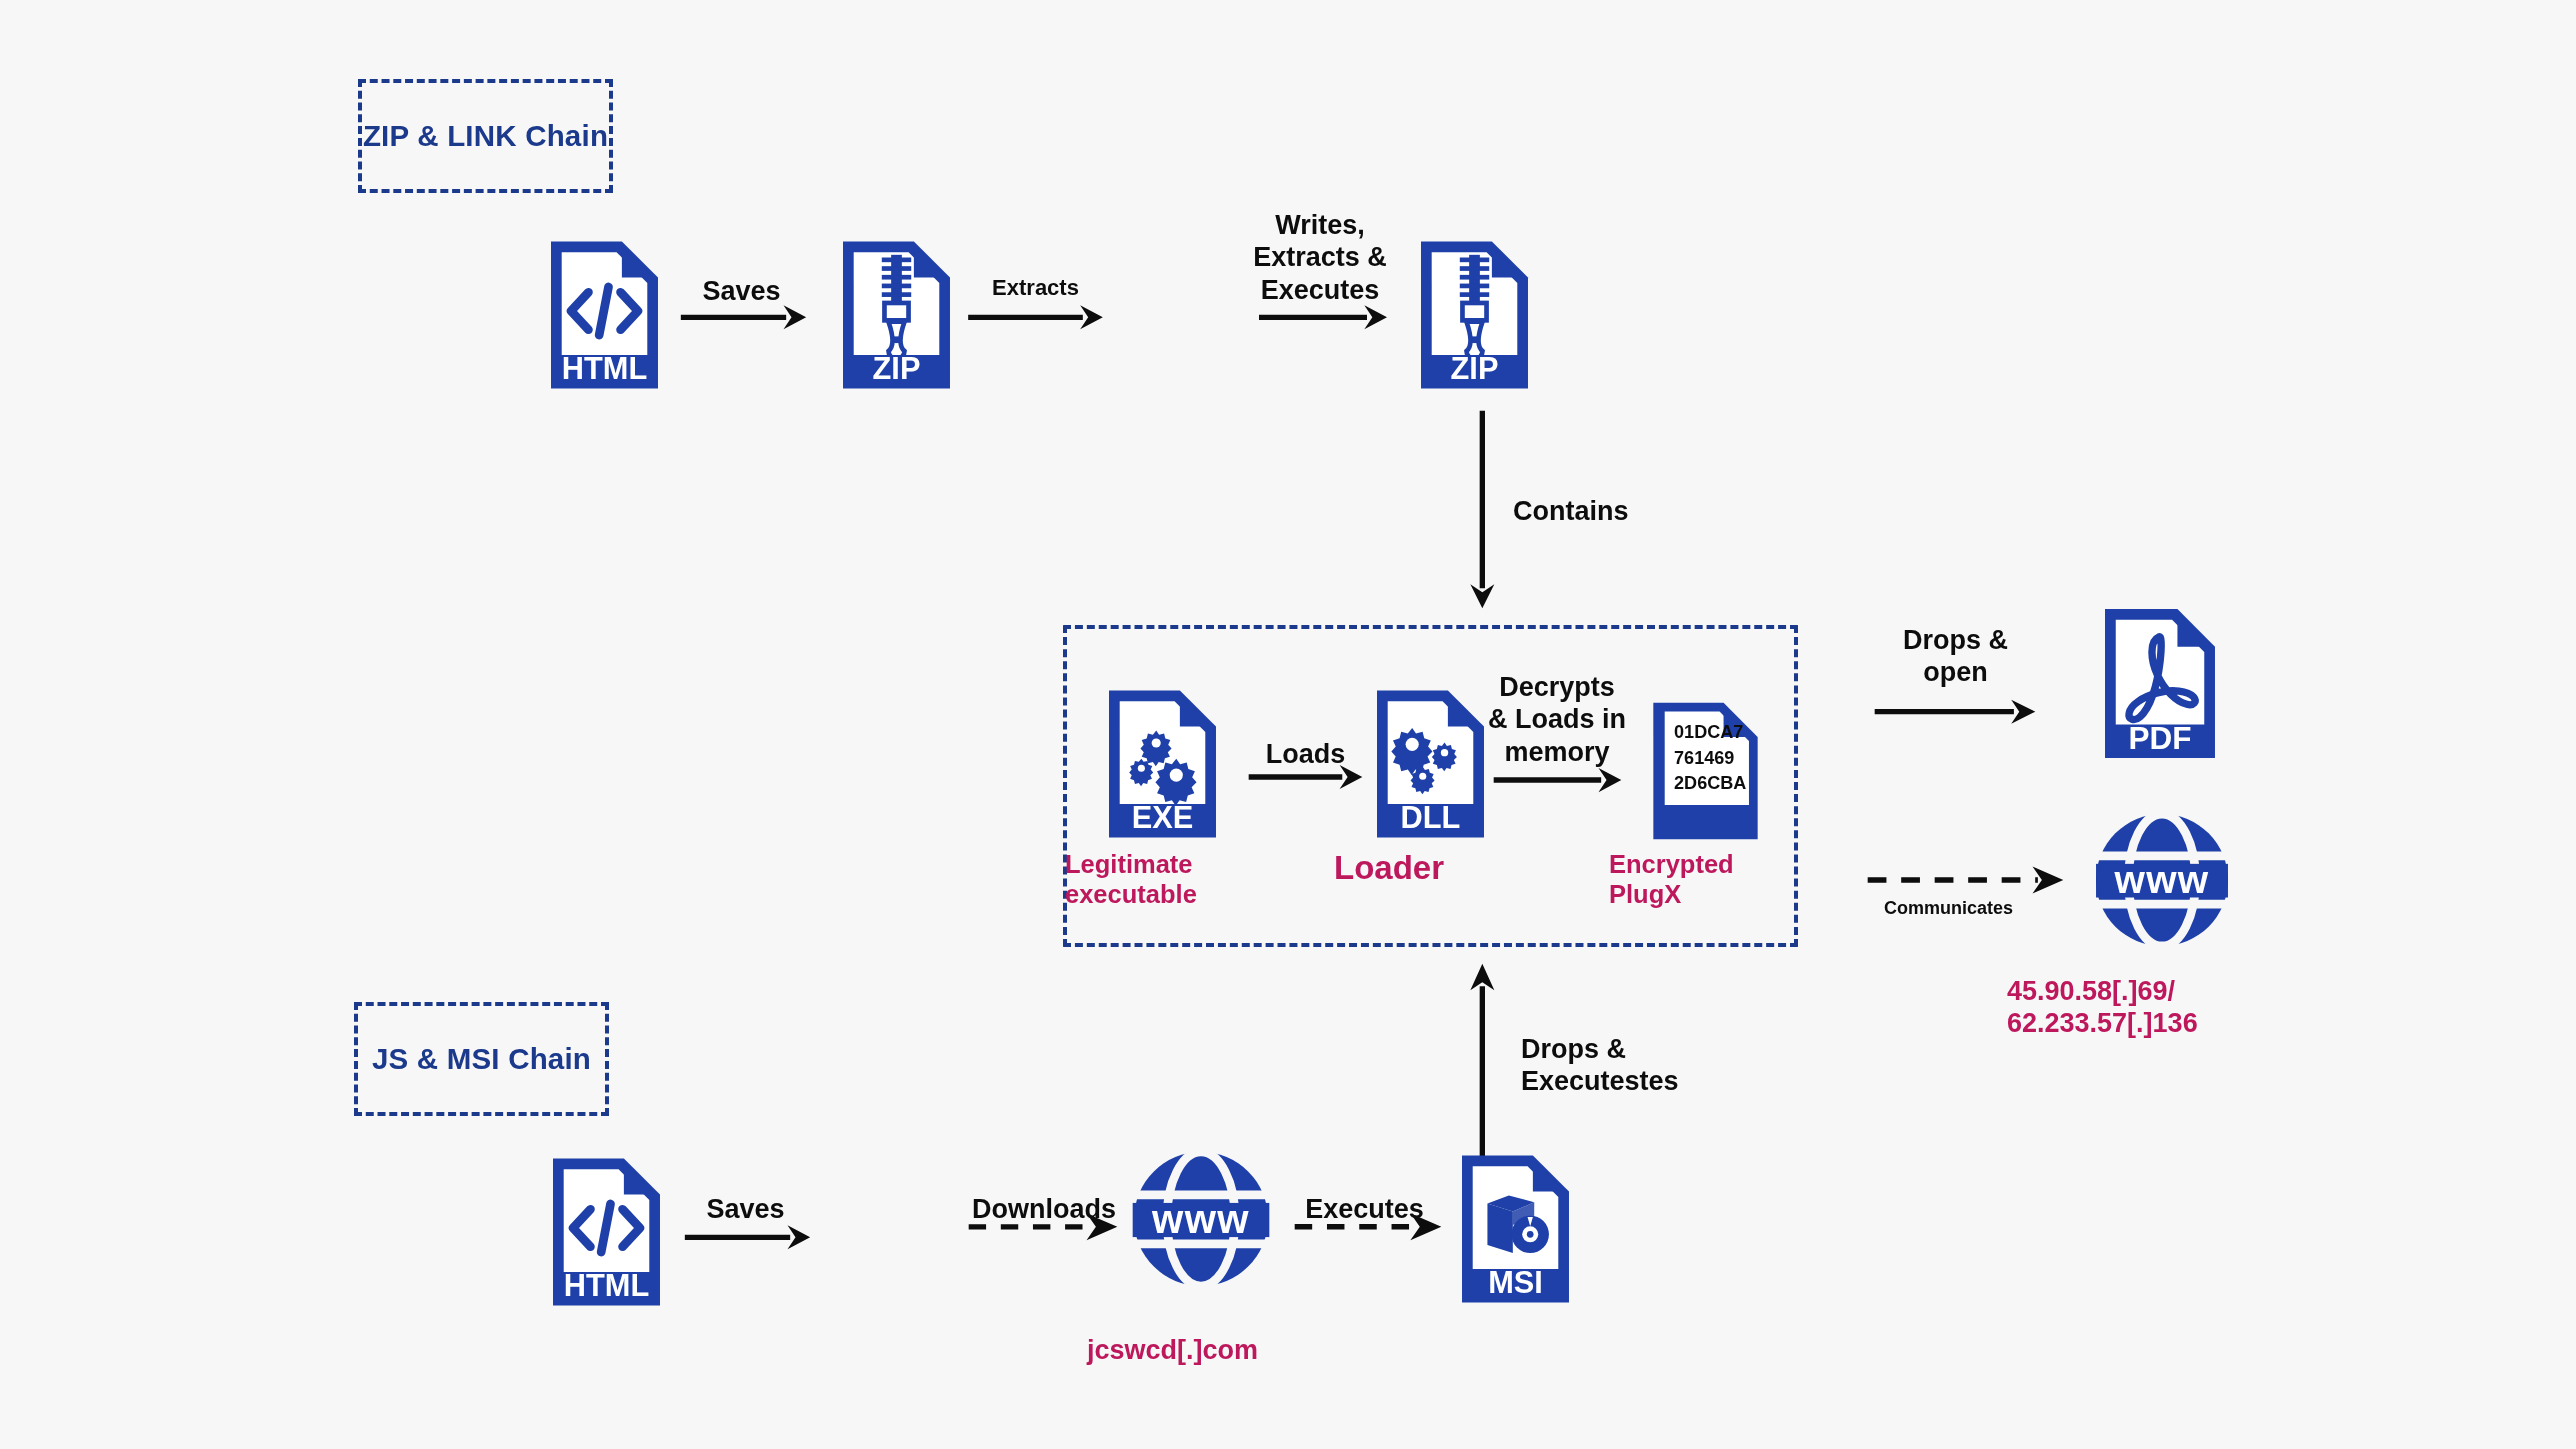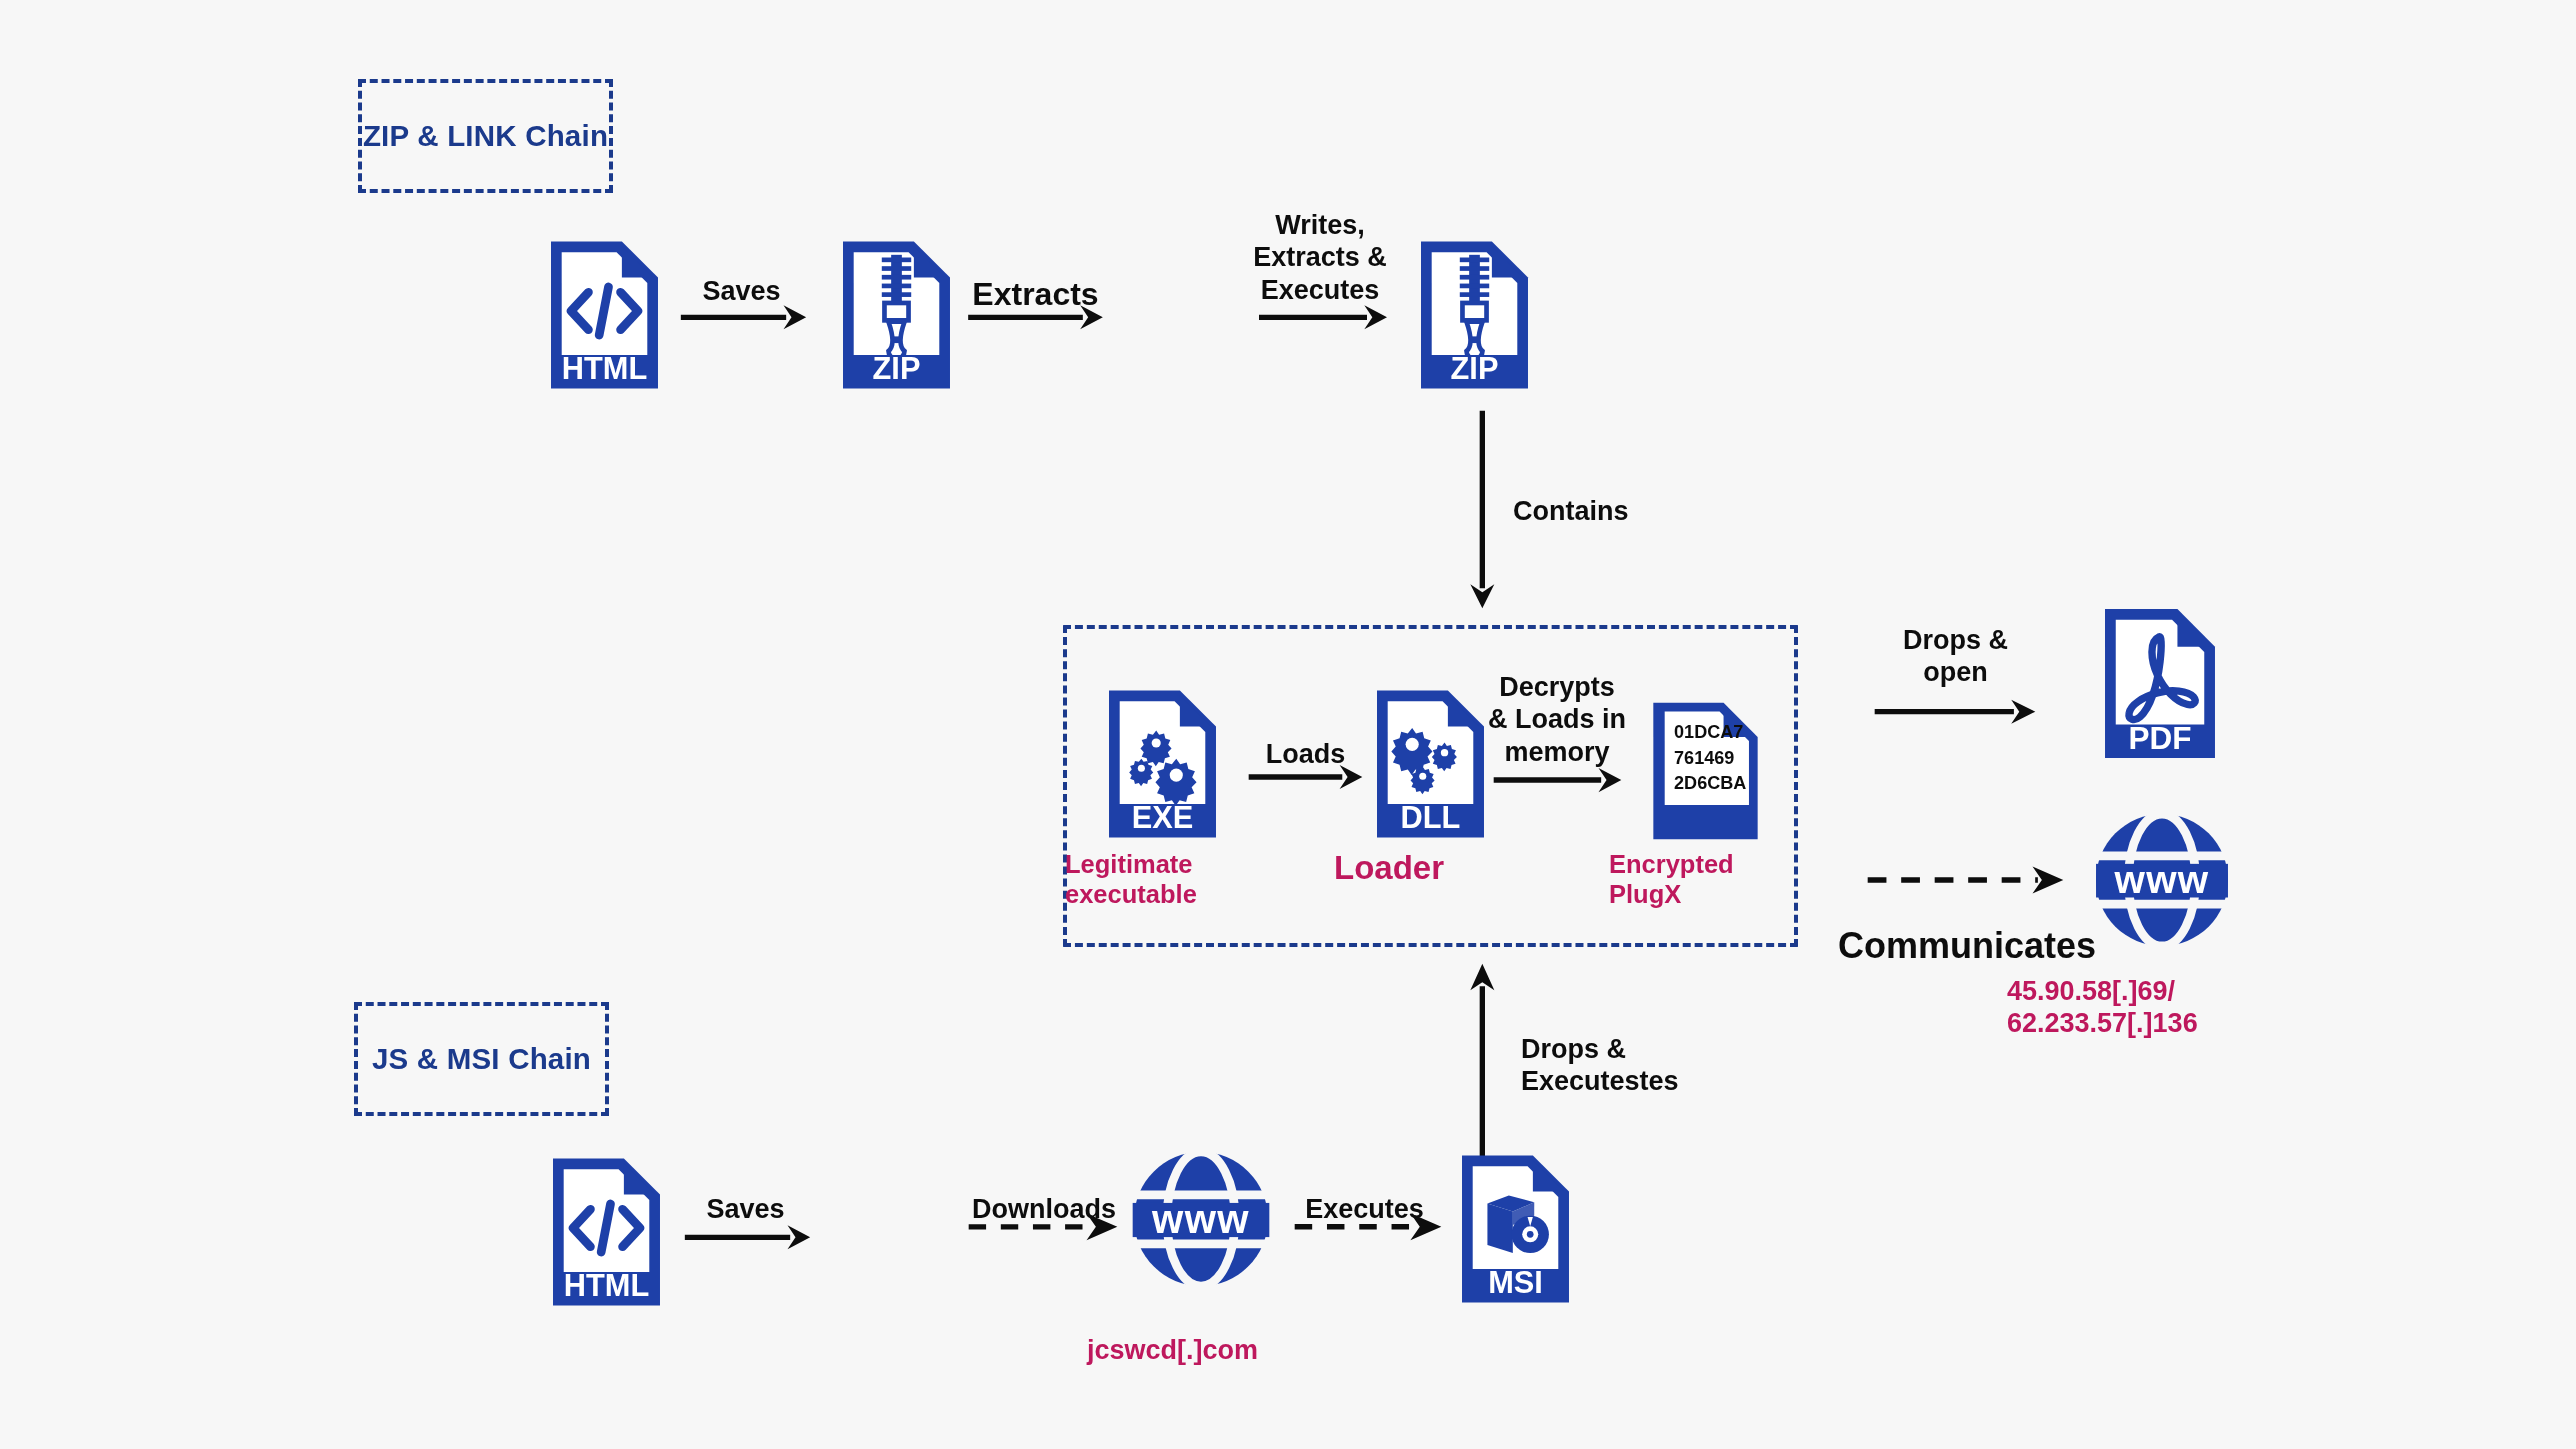--- a/index.html
+++ b/index.html
@@ -119,21 +119,21 @@
       <text x="86" y="212" font-family="Liberation Sans, sans-serif" font-size="46" font-weight="bold" fill="#ffffff" text-anchor="middle">ZIP</text>
     </svg>
   </div>
 
   <div class="arrow" style="left:965px;top:288px;">
     <svg width="141" height="40" viewBox="0 0 210 60">
       <line x1="4" y1="44" x2="176" y2="44" stroke="#0d0d0d" stroke-width="8"></line>
       <path d="M172 26 L206 44 L172 62 L184 44 Z" fill="#0d0d0d"></path>
     </svg>
   </div>
-  <div class="lbl" style="left:961px;top:275px;width:149px;font-size:32px;">Extracts</div>
+  <div class="lbl" style="left:961px;top:275px;width:149px;font-size:22px;">Extracts</div>
 
 
   <div class="arrow" style="left:1256px;top:288px;">
     <svg width="134" height="40" viewBox="0 0 200 60">
       <line x1="4" y1="44" x2="166" y2="44" stroke="#0d0d0d" stroke-width="8"></line>
       <path d="M162 26 L196 44 L162 62 L174 44 Z" fill="#0d0d0d"></path>
     </svg>
   </div>
   <div class="lbl" style="left:1249px;top:209px;width:142px;font-size:27px;">Writes,
 Extracts &amp;
@@ -271,21 +271,21 @@
       <text x="88" y="214" font-family="Liberation Sans, sans-serif" font-size="47" font-weight="bold" fill="#ffffff" text-anchor="middle">PDF</text>
     </svg>
   </div>
 
   <div class="arrow" style="left:1865px;top:865px;">
     <svg width="201" height="34" viewBox="0 0 300 50">
       <line x1="4" y1="22" x2="258" y2="22" stroke="#0d0d0d" stroke-width="8" stroke-dasharray="28 22"></line>
       <path d="M250 2 L296 22 L250 42 L264 22 Z" fill="#0d0d0d"></path>
     </svg>
   </div>
-  <div class="lbl" style="left:1838px;top:898px;width:221px;font-size:36px;margin-top:26px;">Communicates</div>
+  <div class="lbl" style="left:1838px;top:898px;width:221px;font-size:18px;">Communicates</div>
 
   <div class="file-icon" style="left:2092px;top:810px;">
     <svg width="140" height="140" viewBox="0 0 208 208">
       <circle cx="104" cy="104" r="98" fill="#1e40a8"></circle>
       <g fill="none" stroke="#f7f7f7" stroke-width="13">
         <ellipse cx="104" cy="104" rx="50" ry="98"></ellipse>
         <line x1="10" y1="68" x2="198" y2="68"></line>
         <line x1="10" y1="140" x2="198" y2="140"></line>
       </g>
       <rect x="6" y="80" width="196" height="50" fill="#1e40a8"></rect>

